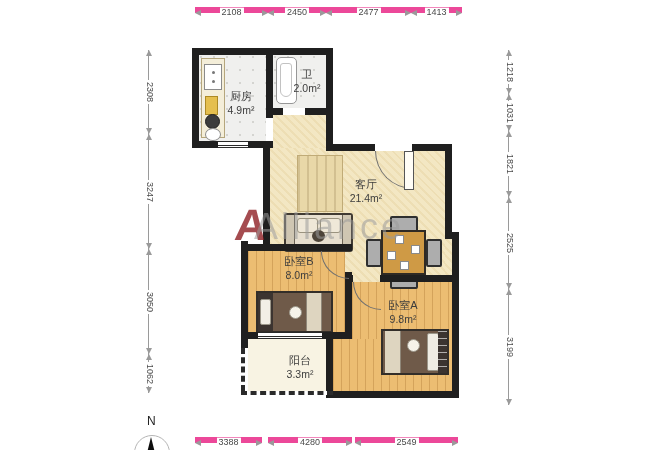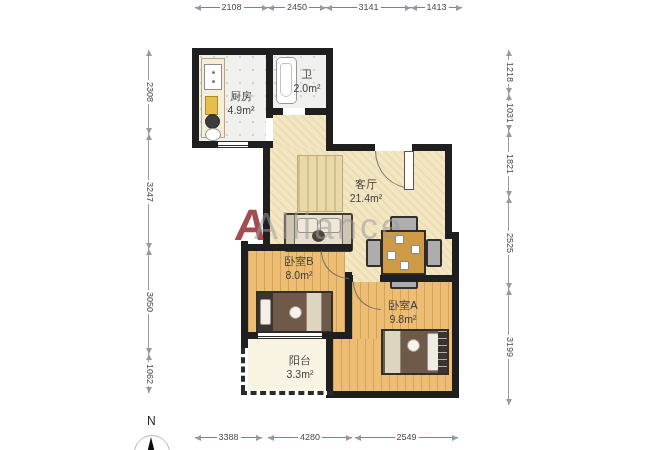--- a/index.html
+++ b/index.html
@@ -20,21 +20,21 @@
   .win{position:absolute;background:#fff;border-top:1.5px solid #2a2a2a;border-bottom:1.5px solid #2a2a2a;}
   .win::after{content:"";position:absolute;left:0;right:0;top:50%;border-top:1px solid #2a2a2a;}
   
   .arc{position:absolute;border-left:1.5px solid #707070;border-bottom:1.5px solid #707070;
        border-bottom-left-radius:100%;}
   .leaf{position:absolute;background:#fffdf6;border:1px solid #555;}
   
   .rail-h{position:absolute;border-top:2px dashed #2a2a2a;border-bottom:2px dashed #2a2a2a;background:#fff;}
   .rail-v{position:absolute;border-left:2px dashed #2a2a2a;border-right:2px dashed #2a2a2a;background:#fff;}
   
-  .dimh{position:absolute;height:0;border-top:1px solid #ec4899;}
+  .dimh{position:absolute;height:0;border-top:6px solid #ec4899;}
   .dimh::before,.dimh::after{content:"";position:absolute;top:-3.5px;border-top:3px solid transparent;border-bottom:3px solid transparent;}
   .dimh::before{left:0;border-right:6px solid #9a9a9a;}
   .dimh::after{right:0;border-left:6px solid #9a9a9a;}
   .dimh>span{position:absolute;left:50%;top:0;transform:translate(-50%,-54%);background:#fff;
              padding:0 2px;font-size:9px;color:#4a4a4a;line-height:1.1;white-space:nowrap;}
   .dimv{position:absolute;width:0;border-left:1px solid #9a9a9a;}
   .dimv::before,.dimv::after{content:"";position:absolute;left:-3.5px;border-left:3px solid transparent;border-right:3px solid transparent;}
   .dimv::before{top:0;border-bottom:6px solid #9a9a9a;}
   .dimv::after{bottom:0;border-top:6px solid #9a9a9a;}
   .dimv>span{position:absolute;top:50%;left:0;transform:translate(-50%,-50%) rotate(90deg);background:#fff;
@@ -183,21 +183,21 @@
     <div class="rarea">3.3m²</div>
   </div>
 
   <div class="dimh" style="left:195px;top:7px;width:73px;">
       <span>2108</span>
     </div>
   <div class="dimh" style="left:268px;top:7px;width:58px;">
       <span>2450</span>
     </div>
   <div class="dimh" style="left:326px;top:7px;width:85px;">
-      <span>3141</span>
+      <span>2477</span>
     </div>
   <div class="dimh" style="left:411px;top:7px;width:51px;">
       <span>1413</span>
     </div>
 
   <div class="dimh" style="left:195px;top:437px;width:67px;">
       <span>3388</span>
     </div>
   <div class="dimh" style="left:268px;top:437px;width:84px;">
       <span>4280</span>

